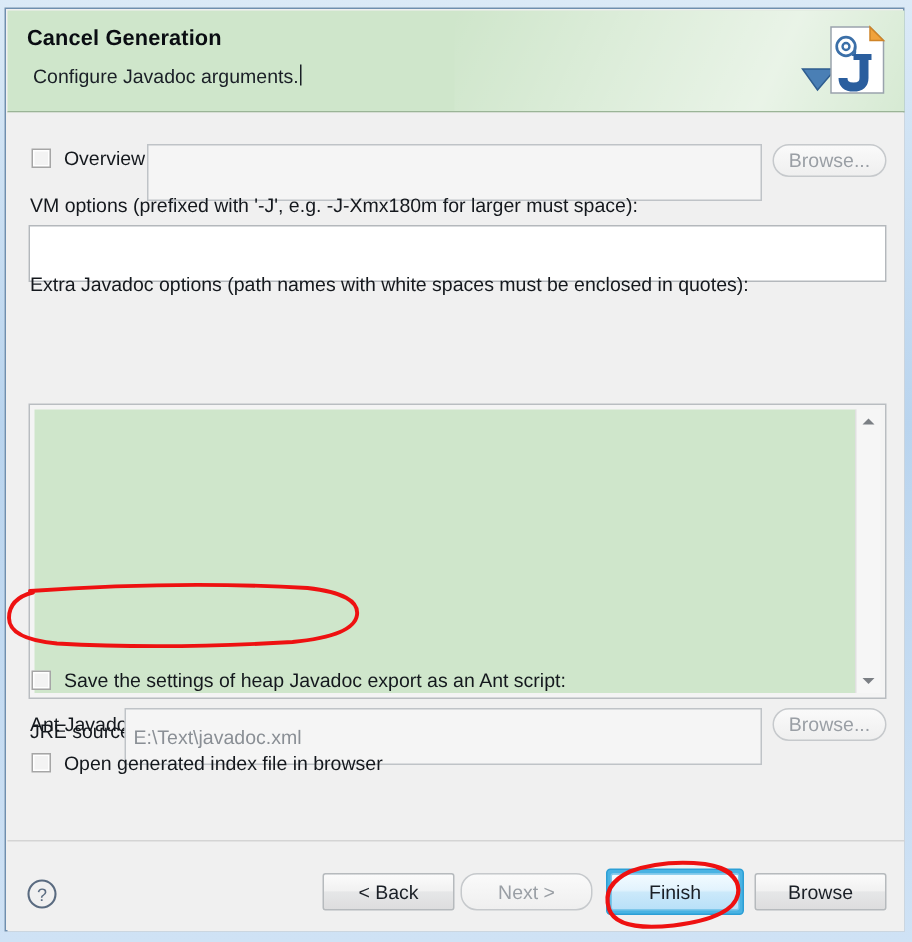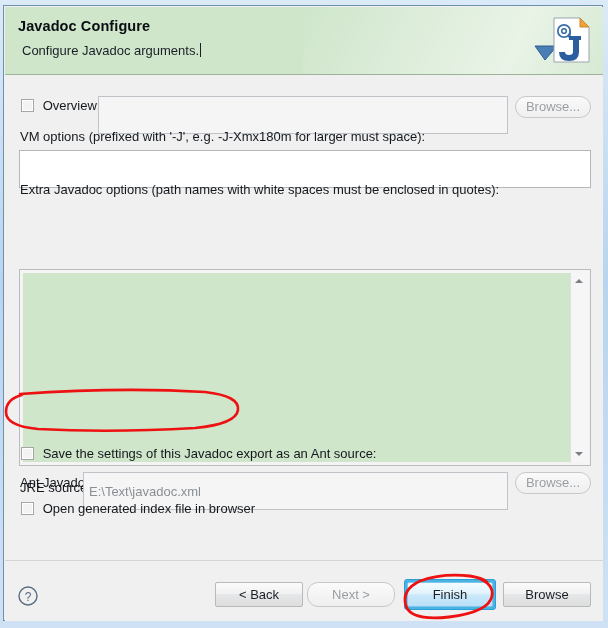--- a/index.html
+++ b/index.html
@@ -263,21 +263,21 @@
 </head>
 <body>
 
 <div id="window-chrome">
 
   <div id="window-frame">
 
     <div id="header">
       <div id="header-sheen"></div>
 
-      <div id="title-text">Javadoc Configure</div>
+      <div id="title-text">Cancel Generation</div>
 
       <div id="subtitle-wrap">
         <span>Configure Javadoc arguments.</span><span id="text-caret"></span>
       </div>
 
       <svg id="banner-icon" viewBox="0 0 62 56">
 
         <path d="M4 32 L26 32 L14 46 Z" fill="#4a7fb5"></path>
         <path d="M4 32 L26 32 L14 46 Z" fill="none" stroke="#2f5d8f" stroke-width="1"></path>
 
@@ -320,21 +320,21 @@
       </div>
 
       <div class="field-label" style="position:absolute; left:15px; top:405px;">JRE source compatibility:</div>
       <div id="jre-combo">
         <span id="jre-combo-value">1.5</span>
         <span id="jre-combo-arrow"></span>
       </div>
 
       <div class="row" style="left:16px; top:371px;">
         <span class="cbx dim"></span>
-        <span class="field-label" style="margin-left:5px;">Save the settings of this Javadoc export as an Ant source:</span>
+        <span class="field-label" style="margin-left:5px;">Save the settings of heap Javadoc export as an Ant script:</span>
       </div>
 
       <div class="field-label" style="position:absolute; left:15px; top:400px;" id="ant-label-real">Ant Javadoc:</div>
 
       <input class="tinput" type="text" readonly="" style="position: absolute; left: 78px; top: 397px; width: 425px; height: 22px;" value="E:\Text\javadoc.xml">
       <div class="btn disabled" style="position:absolute; left:510px; top:397px; width:76px; height:22px; line-height:20px;">Browse...</div>
 
       <div class="row" style="left:16px; top:426px;">
         <span class="cbx dim"></span>
         <span class="field-label" style="margin-left:5px;">Open generated index file in browser</span>

